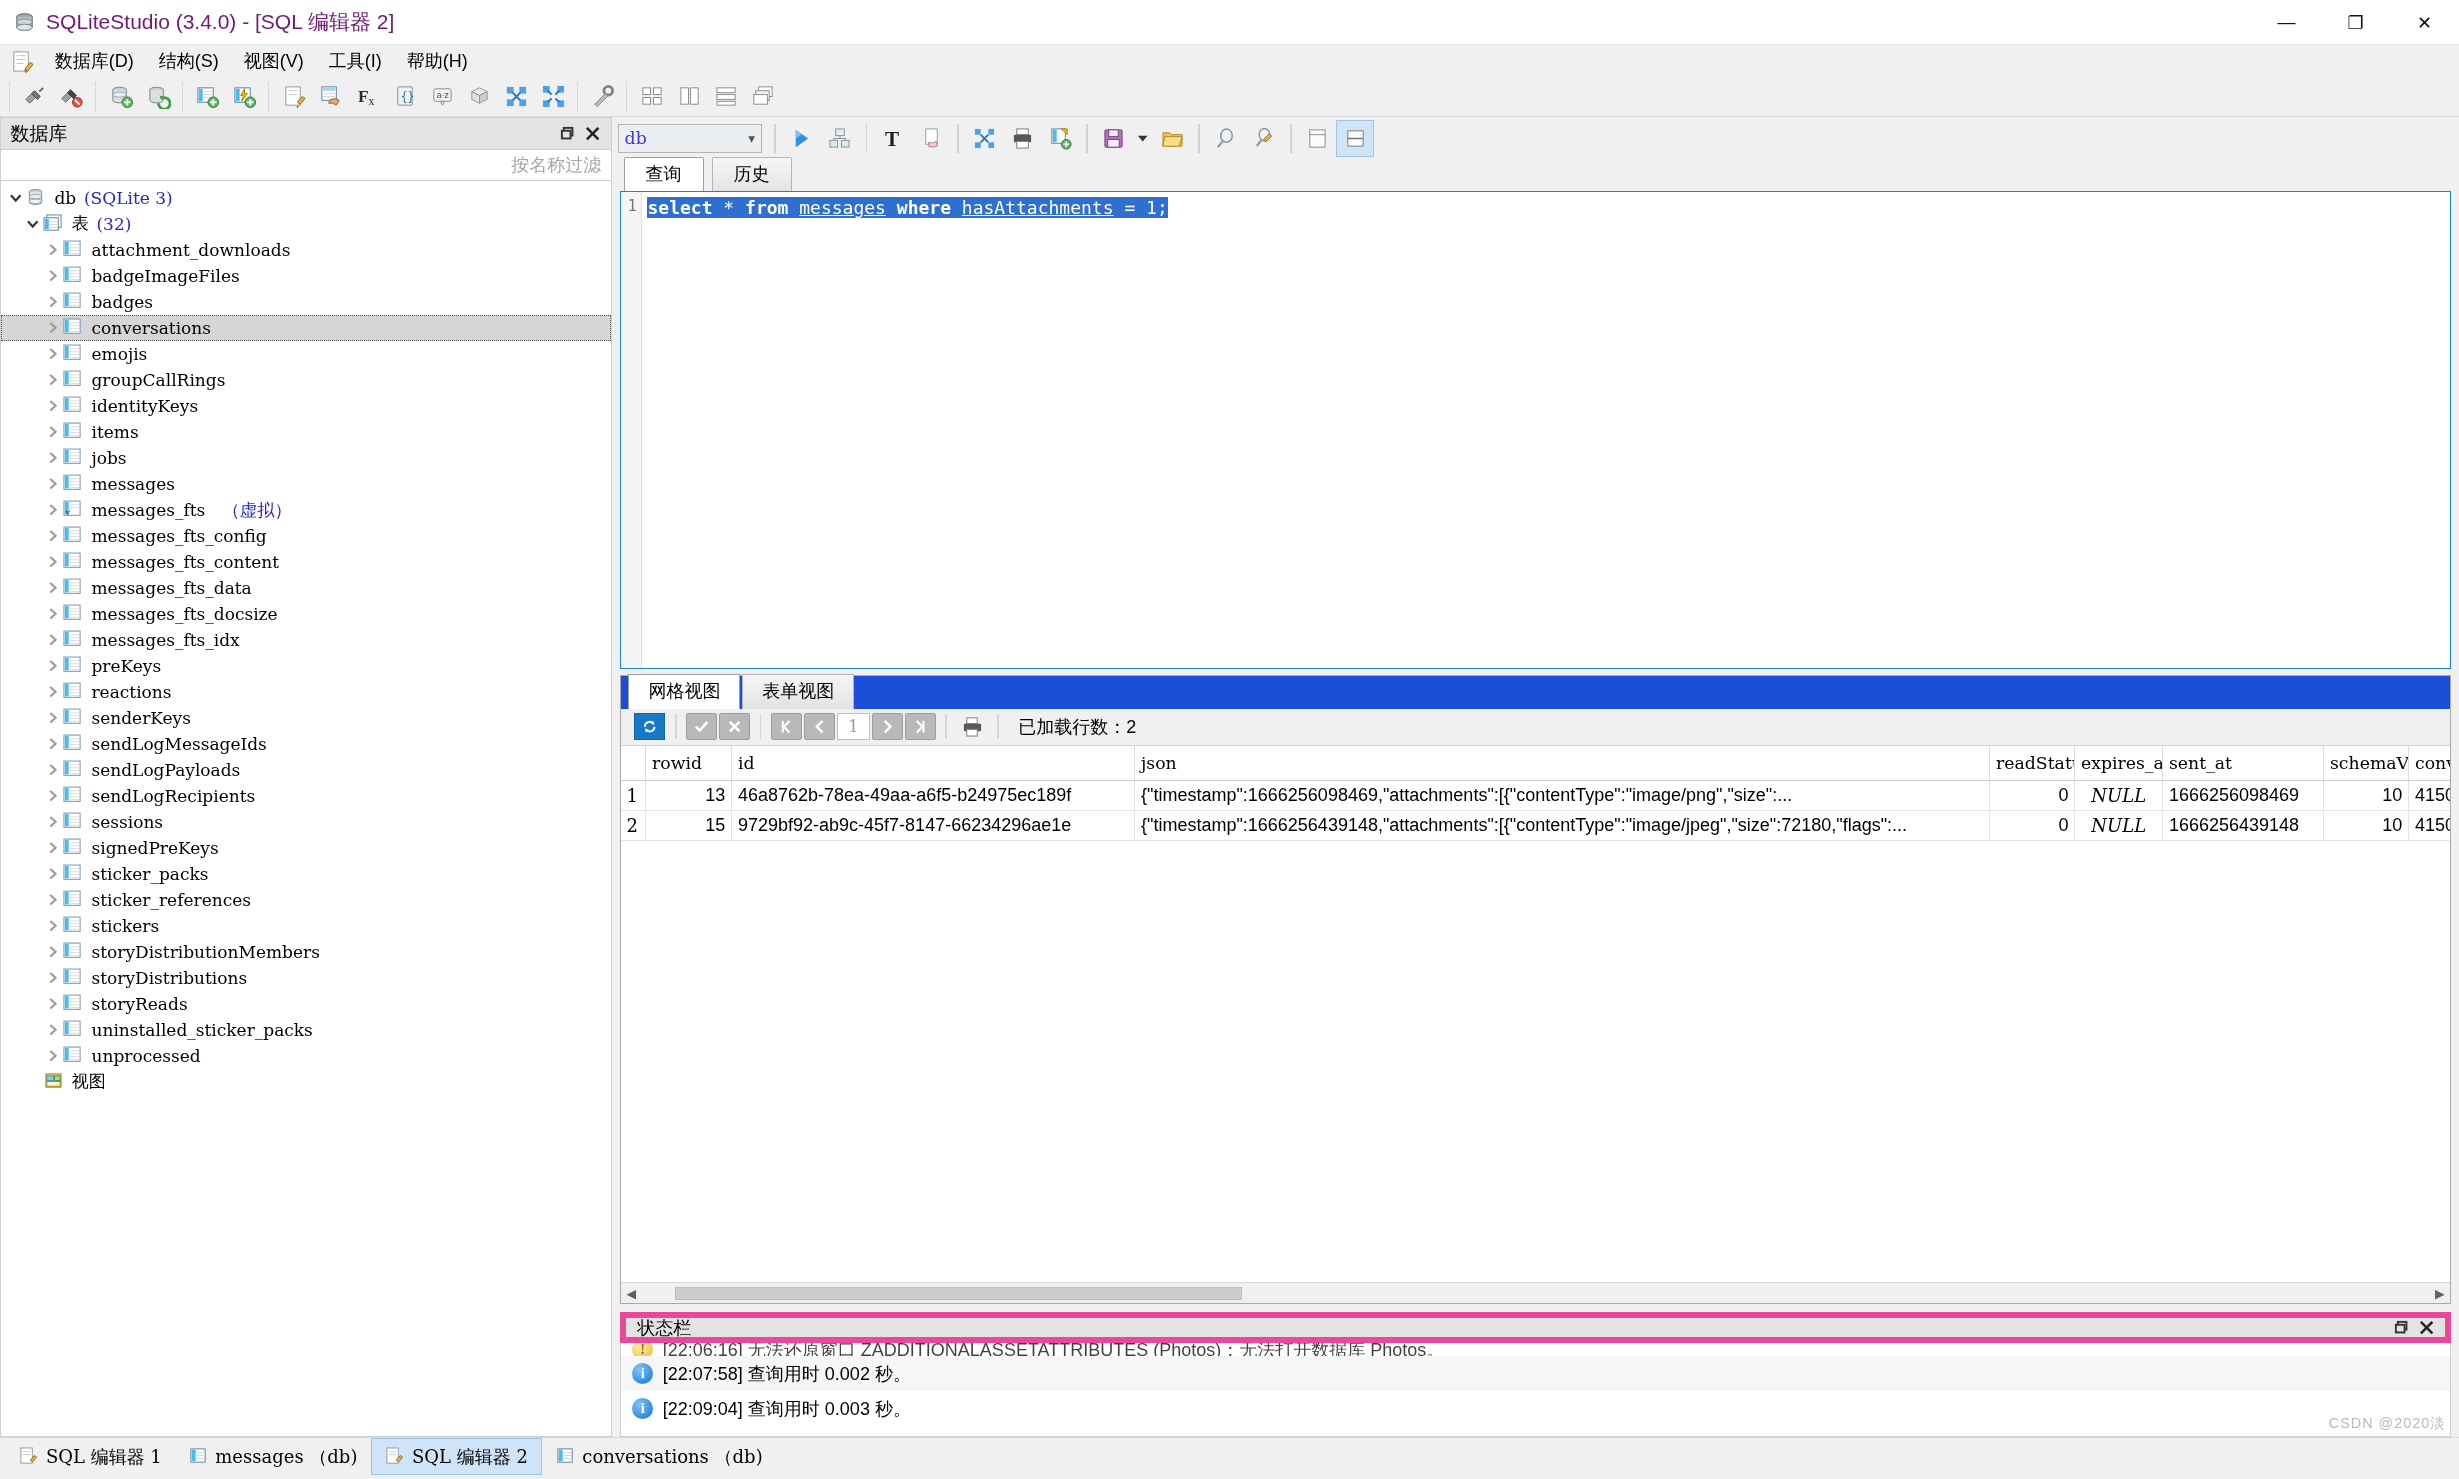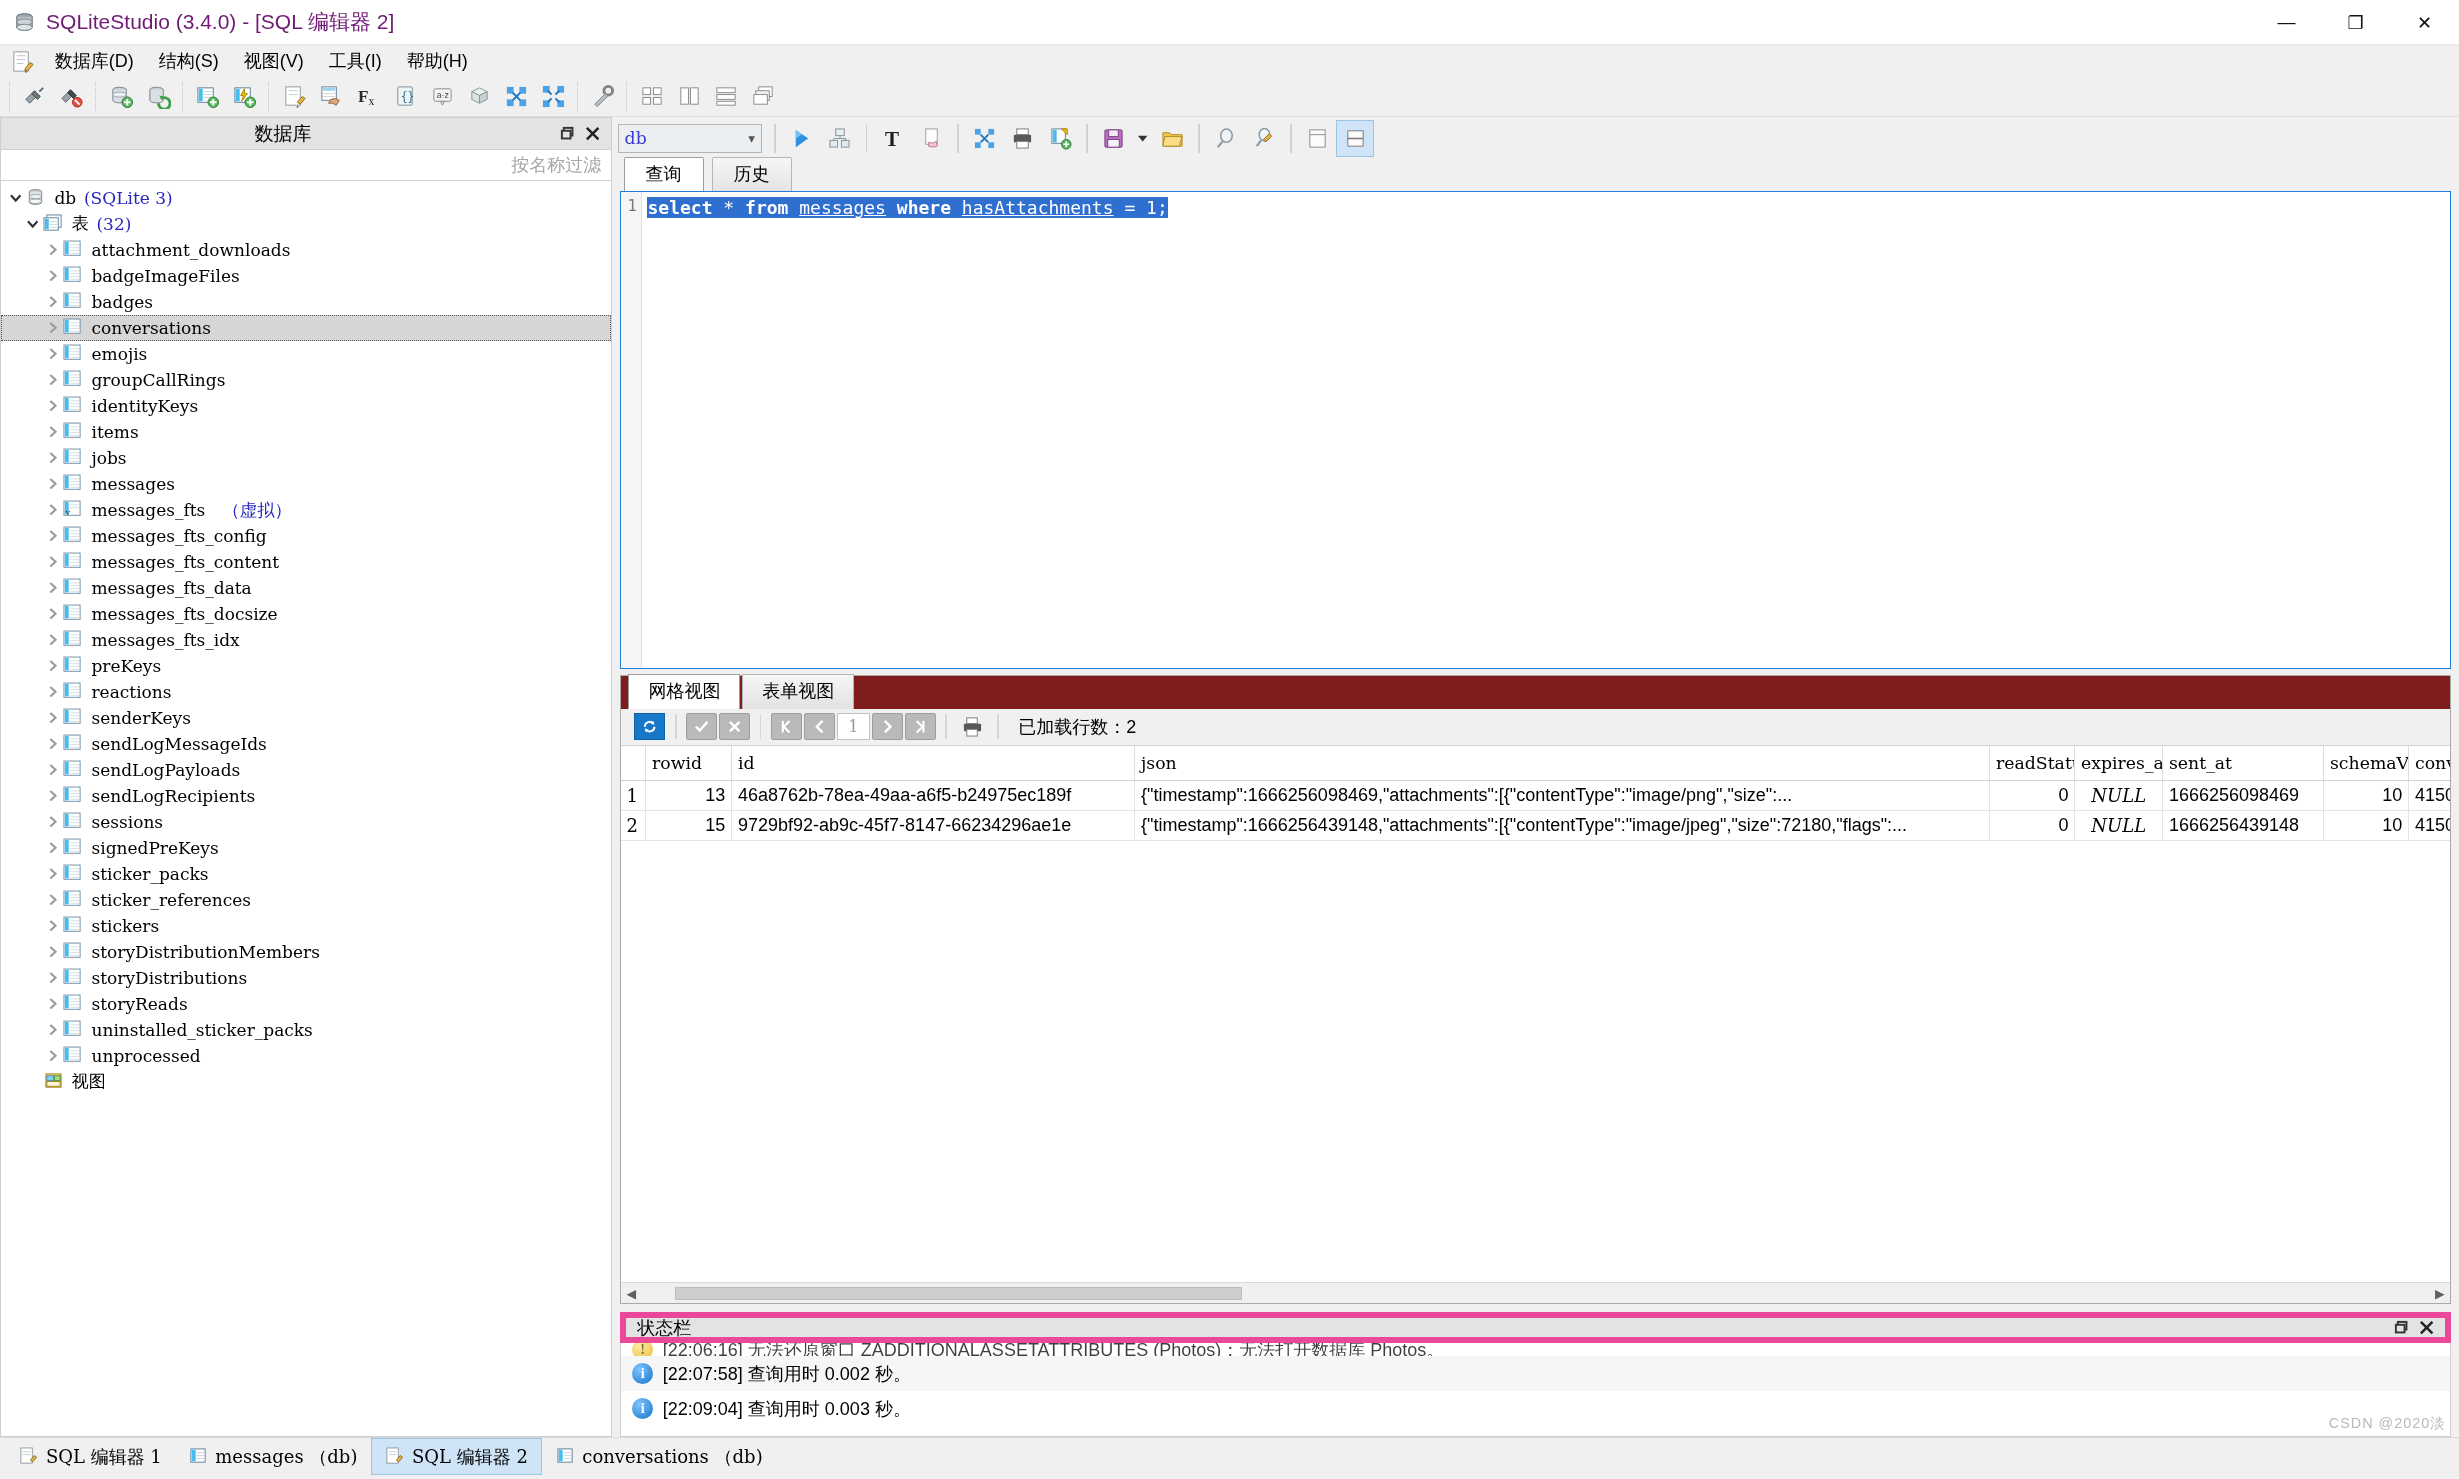--- a/index.html
+++ b/index.html
@@ -56,21 +56,21 @@
     border-left: 1.9px dotted #c0c0c0;
   }
 
   
   #bodyarea { display: flex; height: 1320px; background: #f0f0f0; }
 
   
   #leftdock { width: 612px; display: flex; flex-direction: column; background: #f0f0f0; }
   .dock-title {
     height: 33px; background: #e3e3e3; display: flex; align-items: center;
-    padding: 0 5.8px 0 9.6px; border: 1px solid #cfcfcf; text-align: center;
+    padding: 0 5.8px 0 9.6px; border: 1px solid #cfcfcf;
   }
   .dock-title .dock-label { font-size: 19px; color: #000; flex: 1; }
   .dock-title .dock-ctl {
     width: 25px; height: 25px; display: flex; align-items: center; justify-content: center;
     font-size: 17.3px; color: #222;
   }
   .filter-box {
     height: 31px; background: #fff; border: 1px solid #cfcfcf; border-top: none;
     display: flex; align-items: center; padding: 0 7.7px;
   }
@@ -145,21 +145,21 @@
     white-space: pre; color: #000;
   }
   .sel { background: #2f6fd0; color: #ffffff; }
   .ident-u { text-decoration: underline; }
 
   
   #resultspanel {
     margin: 5.8px 7.7px 0 7.7px; flex: 1; display: flex; flex-direction: column; min-height: 0;
     border: 1px solid #a9a9a9; background: #fff;
   }
-  .res-tabs { display: flex; align-items: flex-end; height: 33px; background: #7f1d1d; padding-left: 7.7px; }
+  .res-tabs { display: flex; align-items: flex-end; height: 33px; background: #1d4ed8; padding-left: 7.7px; }
   .res-tab {
     padding: 3.8px 19px 5.8px; font-size: 18px; border: 1px solid #b6b6b6; border-bottom: none;
     background: linear-gradient(#f6f6f6, #e2e2e2); margin-right: 1.9px; color: #000;
   }
   .res-tab.active { background: #fff; border-color: #9e9e9e; }
   .grid-toolbar {
     height: 37px; display: flex; align-items: center; background: #f0f0f0;
     padding-left: 13.4px; gap: 1.9px; border-bottom: 1px solid #d2d2d2;
   }
   .g-btn {

